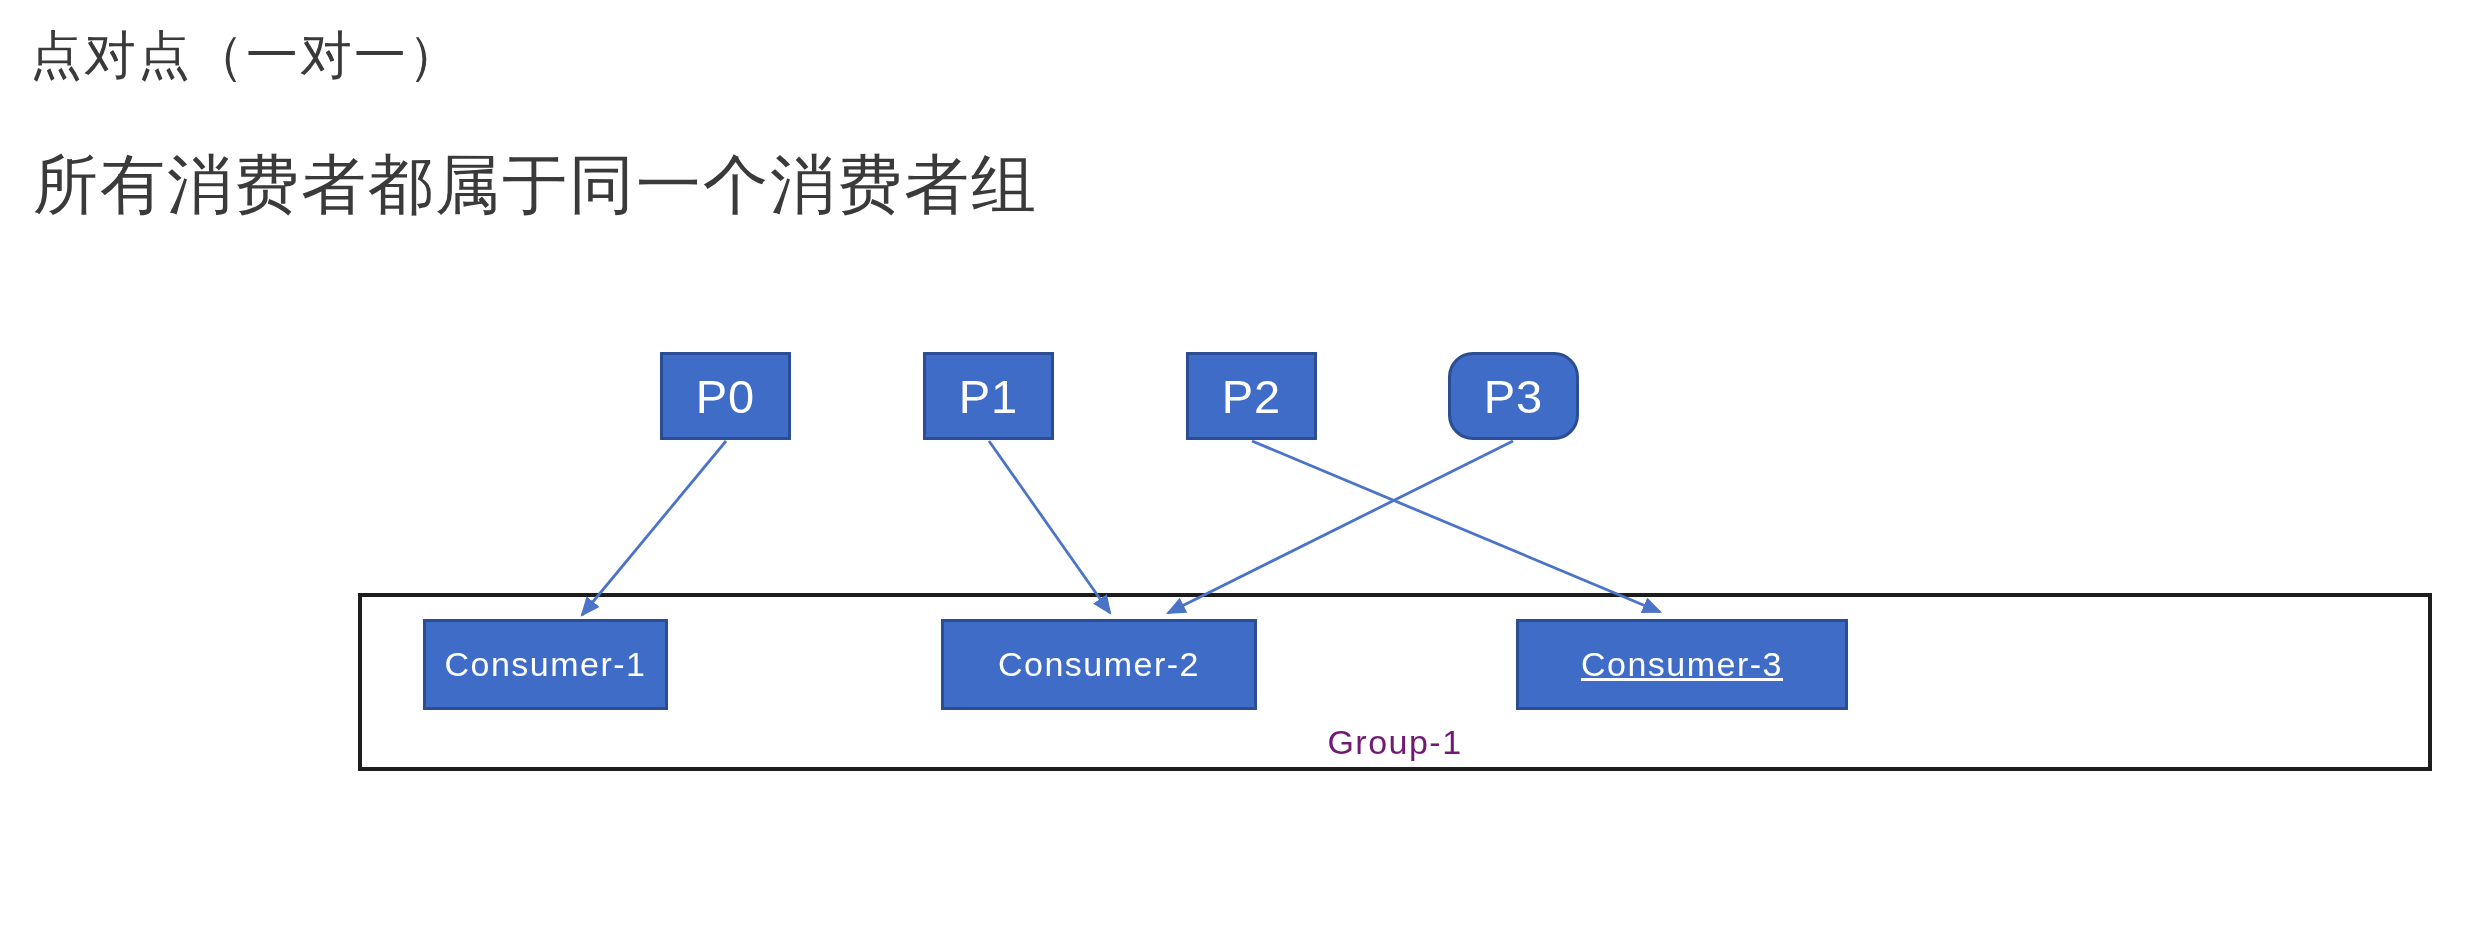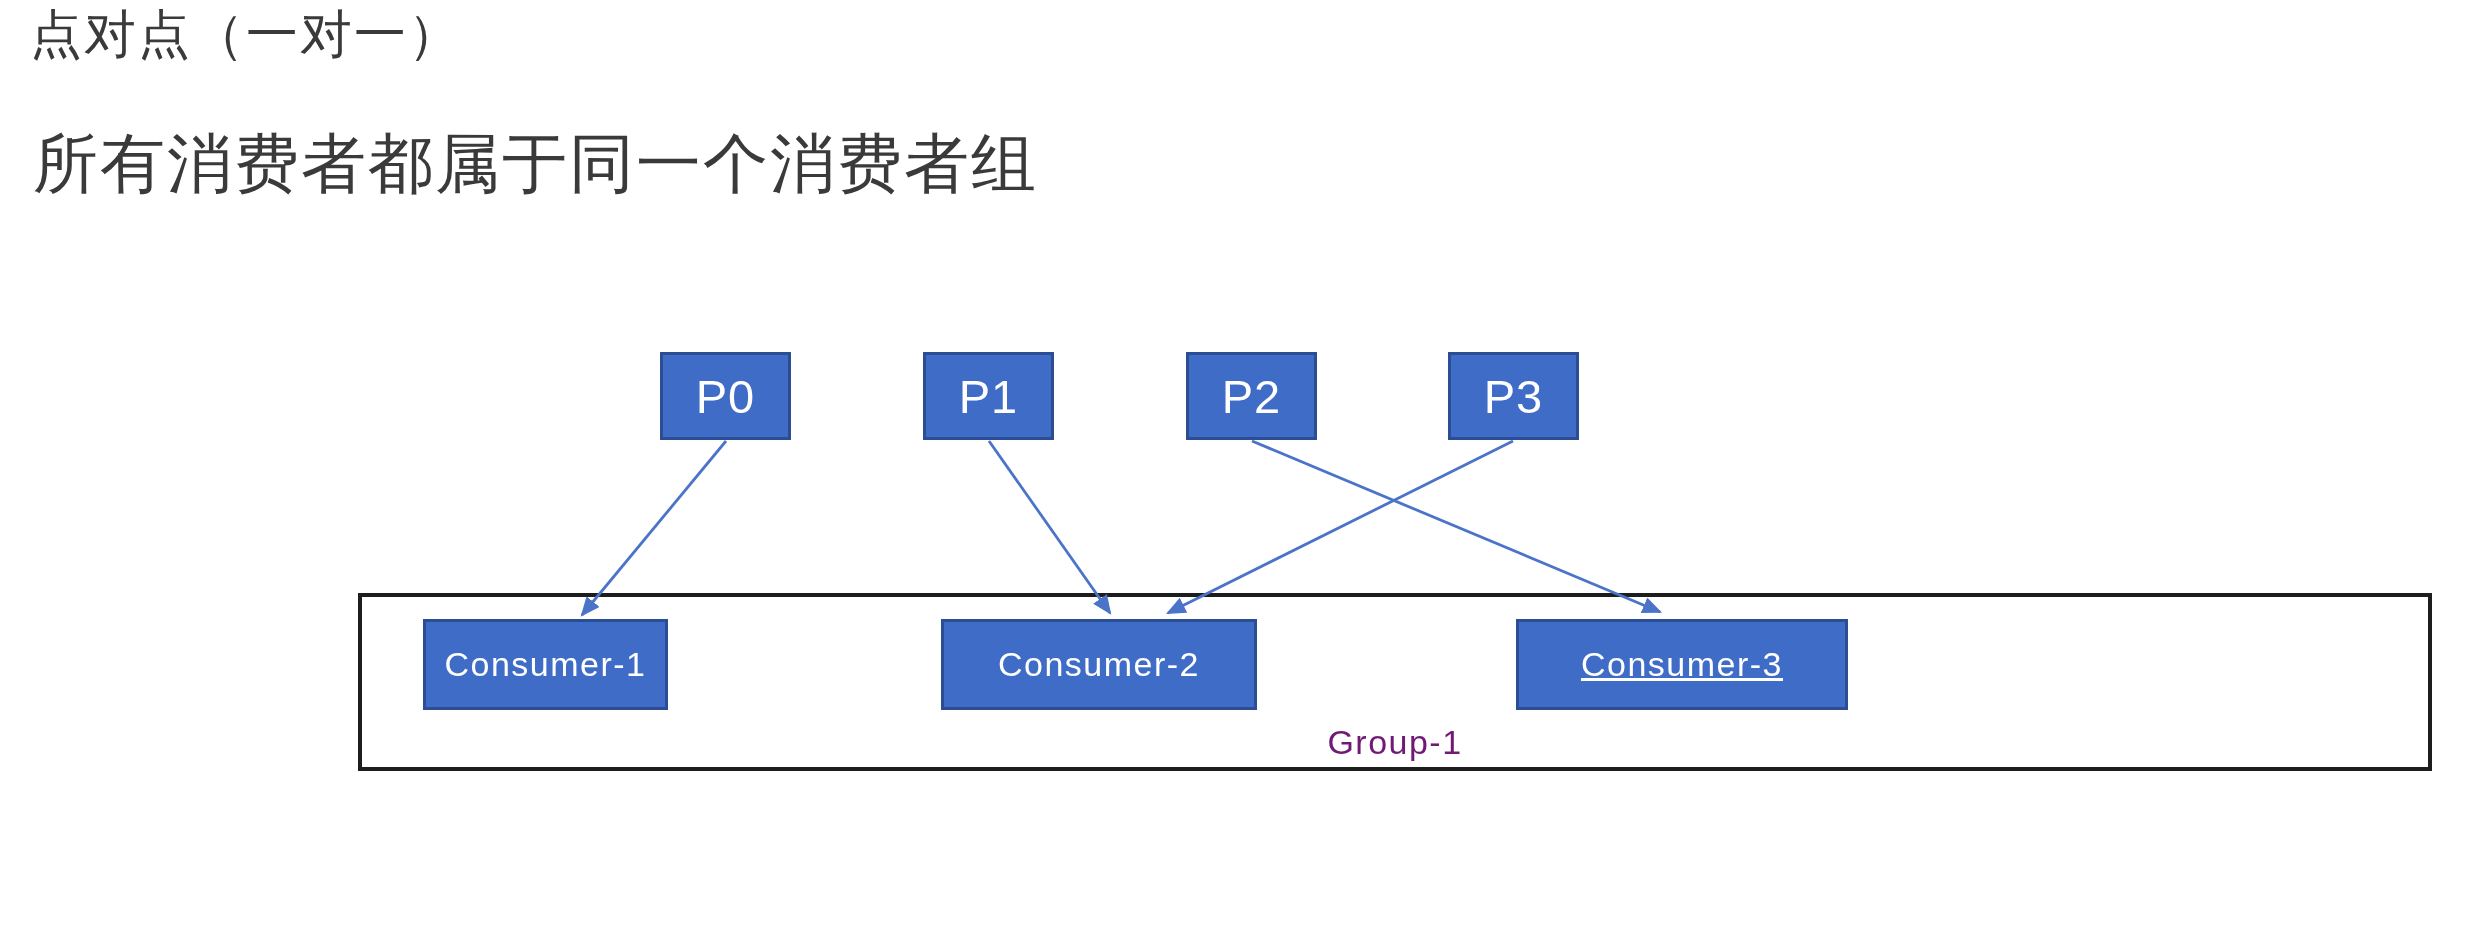--- a/index.html
+++ b/index.html
@@ -14,20 +14,21 @@
     overflow: hidden;
     font-family: "Liberation Sans", "DejaVu Sans", sans-serif;
   }
   .heading {
     position: absolute;
     color: #3a3a3a;
     font-weight: 300;
     white-space: nowrap;
     letter-spacing: 2px;
     line-height: 1.1;
+    margin-top: 21px;
   }
   #slide-title {
     left: 30px;
     top: 6px;
     font-size: 52px;
   }
   #slide-subtitle {
     left: 33px;
     top: 128px;
     font-size: 65px;
@@ -44,21 +45,21 @@
     display: flex;
     align-items: center;
     justify-content: center;
     font-size: 47px;
     font-weight: 300;
     letter-spacing: 1px;
   }
   #partition-p0 { left: 660px; }
   #partition-p1 { left: 923px; }
   #partition-p2 { left: 1186px; text-align: center; }
-  #partition-p3 { left: 1448px; }
+  #partition-p3 { left: 1448px; border-radius: 25px; }
   .group-rect {
     position: absolute;
     left: 358px;
     top: 593px;
     width: 2074px;
     height: 178px;
     box-sizing: border-box;
     border: 4px solid #1d1d1d;
     background: transparent;
   }

